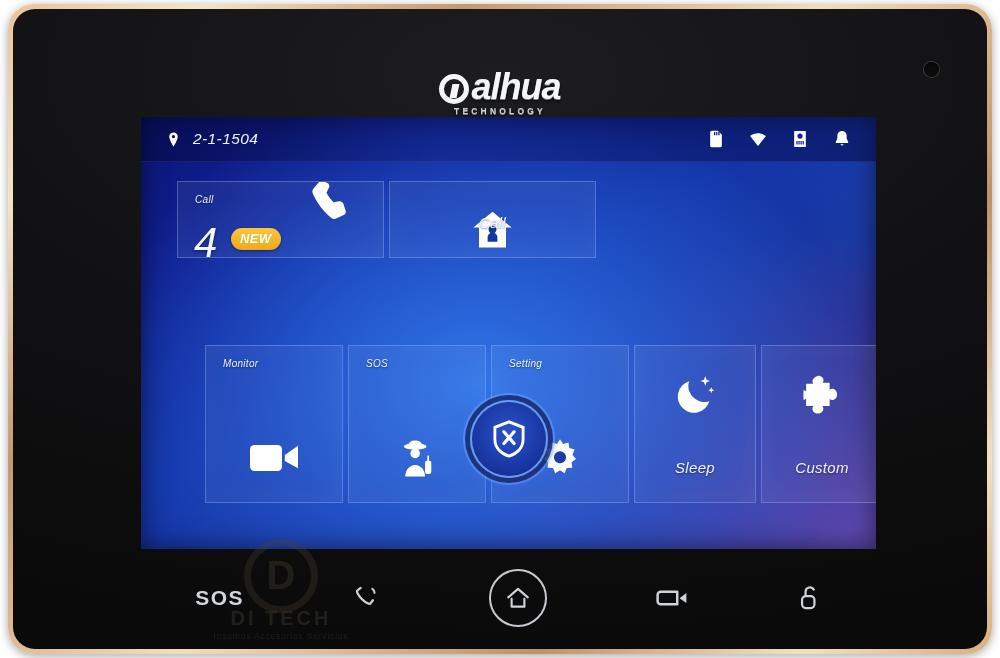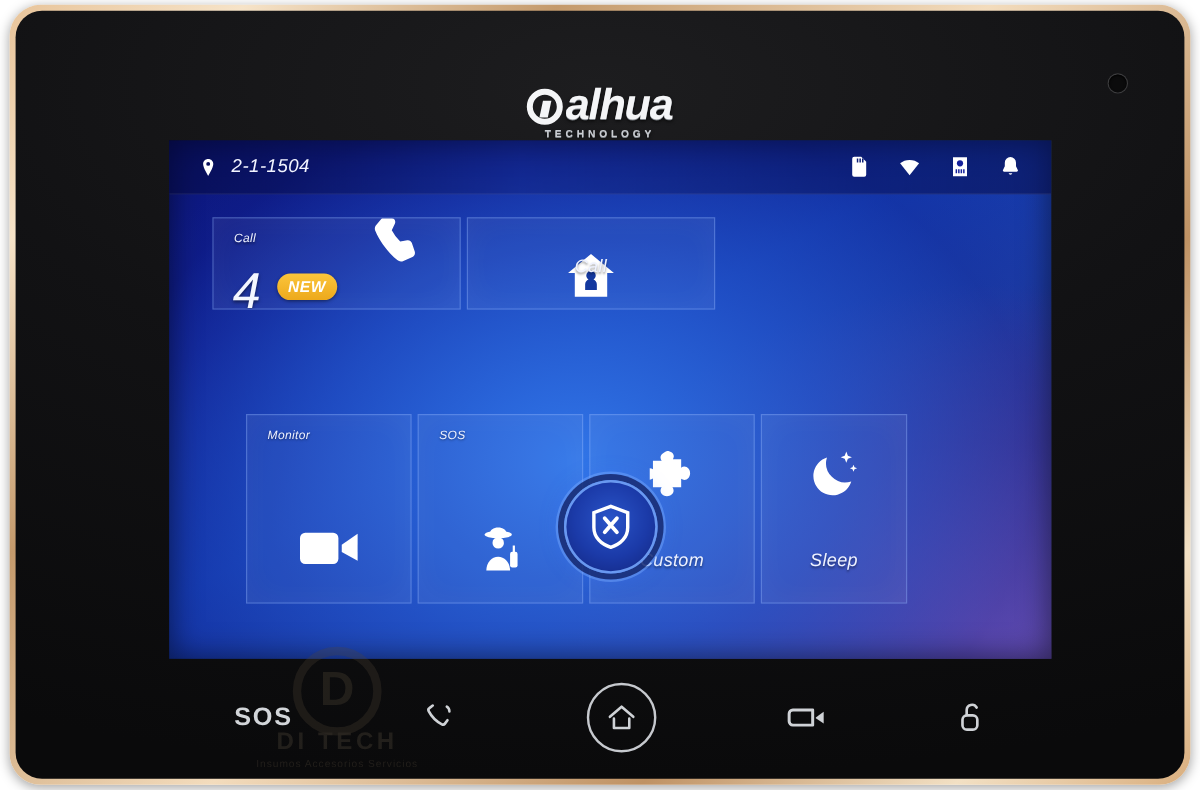--- a/index.html
+++ b/index.html
@@ -247,40 +247,49 @@
               <ellipse cx="11" cy="4.6" rx="6.2" ry="1.7" fill="#ffffff"></ellipse>
               <path fill="#ffffff" d="M7.2 4.4c0-2 1.7-3 3.8-3s3.8 1 3.8 3H7.2z"></path>
               <circle cx="11" cy="8.4" r="2.6" fill="#ffffff"></circle>
               <path fill="#ffffff" d="M5.6 21c0-3.6 2.4-6.3 5.4-6.3s5.4 2.7 5.4 6.3H5.6z"></path>
               <rect x="16.4" y="12.4" width="3.4" height="7.2" rx="1" fill="#ffffff"></rect>
               <rect x="17.6" y="9.6" width="1" height="3" fill="#ffffff"></rect>
             </svg>
           </div>
         </div>
 
-
-        <div class="tile">
-          <div class="centericon">
-            <svg width="45" height="45" viewBox="0 0 24 24">
-              <path fill="#ffffff" d="M9.6 2.2c1.6 0 2.9 1 2.9 2.3 0 .5-.2.9-.4 1.3h3.6v3.7c.4-.3.9-.5 1.4-.5 1.4 0 2.5 1.3 2.5 2.9s-1.1 2.9-2.5 2.9c-.5 0-1-.2-1.4-.5v3.7h-3.8c.3.4.5.9.5 1.4 0 1.4-1.3 2.5-2.9 2.5S6.7 20.8 6.7 19.4c0-.5.2-1 .5-1.4H3.4v-3.8c-.4.3-.9.5-1.4.5v-5c.5 0 1 .2 1.4.5V6.4h3.8c-.3-.4-.5-.8-.5-1.3 0-1.3 1.3-2.3 2.9-2.9z" transform="scale(1.02) translate(-0.2,-0.2)"></path>
-            </svg>
-          </div>
-          <div class="centerlabel">Custom</div>
+        <div class="tile">
+          <div class="label">Setting</div>
+          <div class="corner-icon" style="right:50%;transform:translateX(50%);bottom:18px;">
+            <svg width="44" height="44" viewBox="0 0 24 24">
+              <path fill="#ffffff" d="M12 1.8l1.7 2.5 2.9-.8.5 3 2.9.9-1.2 2.8 1.9 2.3-2.4 1.8.4 3-3 .2-1.2 2.8-2.5-1.6-2.6 1.6-1.2-2.8-3-.2.4-3-2.4-1.8 1.9-2.3L4 7.4l2.9-.9.5-3 2.9.8L12 1.8z"></path>
+              <circle cx="12" cy="11.6" r="3.3" fill="#1b3ba5"></circle>
+            </svg>
+          </div>
         </div>
 
         <div class="tile">
           <div class="centericon">
             <svg width="45" height="45" viewBox="0 0 24 24">
               <path fill="#ffffff" d="M19.4 15.6A8.6 8.6 0 0 1 8.6 4.9 8.6 8.6 0 1 0 19.4 15.6z"></path>
               <path fill="#ffffff" d="M17.2 2.3l.7 1.8 1.8.7-1.8.7-.7 1.8-.7-1.8-1.8-.7 1.8-.7.7-1.8z"></path>
               <path fill="#ffffff" d="M20.4 8.1l.45 1.15 1.15.45-1.15.45-.45 1.15-.45-1.15-1.15-.45 1.15-.45.45-1.15z"></path>
             </svg>
           </div>
           <div class="centerlabel">Sleep</div>
         </div>
+
+        <div class="tile">
+          <div class="centericon">
+            <svg width="45" height="45" viewBox="0 0 24 24">
+              <path fill="#ffffff" d="M9.6 2.2c1.6 0 2.9 1 2.9 2.3 0 .5-.2.9-.4 1.3h3.6v3.7c.4-.3.9-.5 1.4-.5 1.4 0 2.5 1.3 2.5 2.9s-1.1 2.9-2.5 2.9c-.5 0-1-.2-1.4-.5v3.7h-3.8c.3.4.5.9.5 1.4 0 1.4-1.3 2.5-2.9 2.5S6.7 20.8 6.7 19.4c0-.5.2-1 .5-1.4H3.4v-3.8c-.4.3-.9.5-1.4.5v-5c.5 0 1 .2 1.4.5V6.4h3.8c-.3-.4-.5-.8-.5-1.3 0-1.3 1.3-2.3 2.9-2.9z" transform="scale(1.02) translate(-0.2,-0.2)"></path>
+            </svg>
+          </div>
+          <div class="centerlabel">Custom</div>
+        </div>
       </div>
 
       <div id="armbtn">
         <svg width="36" height="40" viewBox="0 0 24 26">
           <path d="M12 1.6 2.6 5.2v8.2c0 5.4 4 9.4 9.4 11 5.4-1.6 9.4-5.6 9.4-11V5.2L12 1.6z" fill="none" stroke="#ffffff" stroke-width="1.9"></path>
           <path d="M8.6 8.2 15.4 16M15.4 8.2 8.6 16" stroke="#ffffff" stroke-width="2.1" stroke-linecap="round"></path>
         </svg>
       </div>
     </div>
 

